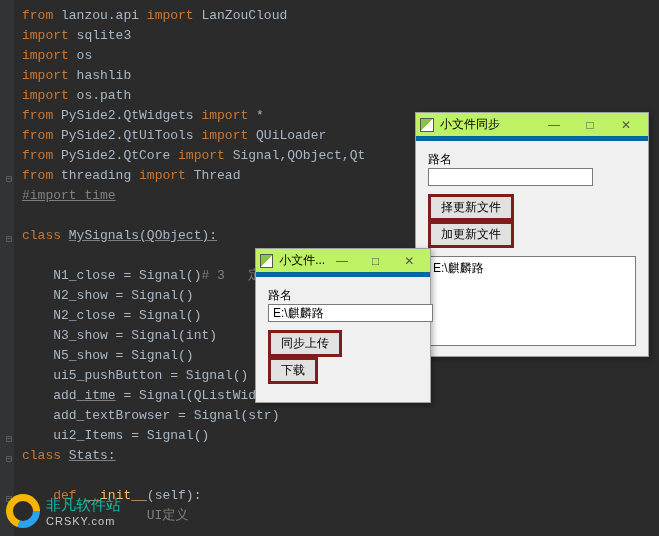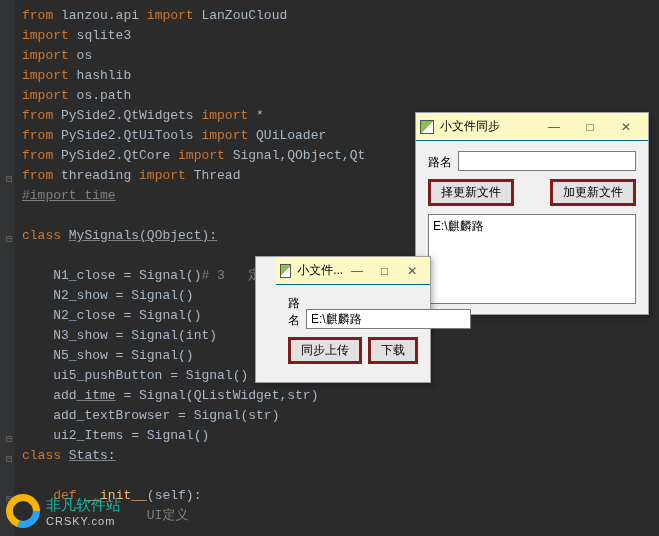--- a/index.html
+++ b/index.html
@@ -37,40 +37,40 @@
     position: absolute;
     background: #f0f0f0;
     border: 1px solid #a0a0a0;
     box-shadow: 2px 2px 6px rgba(0,0,0,.3);
     font-family: "Microsoft YaHei","SimSun",sans-serif;
     font-size: 12px;
     color: #000;
   }
   .titlebar {
     height: 28px;
-    background: #fef9c3;
+    background: #bef264;
     display: flex; align-items: center;
     padding: 0 4px;
-    border-bottom: 1px solid #0369a1;
+    border-bottom: 5px solid #0369a1;
   }
   .titlebar .ticon {
     width: 14px; height: 14px;
     border: 1px solid #555;
     margin-right: 6px;
     background: linear-gradient(135deg,#8bc34a 50%,#fff 50%);
   }
   .titlebar .title { flex: 0 0 auto; color:#000; }
   .titlebar .spacer { flex: 1; }
   .winbtn {
     width: 36px; height: 24px;
     display:flex; align-items:center; justify-content:center;
     color:#555;
   }
   .body { padding: 10px 12px; }
-  .row { display:flex; align-items:flex-end; margin-bottom:8px; gap:6px; }
+  .row { display:flex; align-items:flex-start; margin-bottom:8px; gap:0;flex-direction:column; }
   .lbl { color:#000; }
   .txtin {
     border:1px solid #7a7a7a; background:#fff;
     height:20px; padding:1px 4px; font-size:12px;
     font-family: "Microsoft YaHei","SimSun",sans-serif;
   }
   .btn {
     border:3px solid #7f1d1d; background:#e1e1e1;
     padding:2px 10px; font-size:12px; cursor:pointer;
     font-family: "Microsoft YaHei","SimSun",sans-serif;
@@ -150,21 +150,21 @@
       <button class="btn">择更新文件</button>
       <div style="flex:1"></div>
       <button class="btn">加更新文件</button>
     </div>
     <div class="listbox">
       <div class="listitem">E:\麒麟路</div>
     </div>
   </div>
 </div>
 
-<div class="win" style="left:255px; top:256px; width:176px;padding-left:20px;">
+<div class="win" style="left:255px; top:248px; width:176px;">
   <div class="titlebar">
     <div class="ticon"></div>
     <div class="title">小文件...</div>
     <div class="spacer"></div>
     <div class="winbtn">—</div>
     <div class="winbtn">□</div>
     <div class="winbtn">✕</div>
   </div>
   <div class="body">
     <div class="row">

